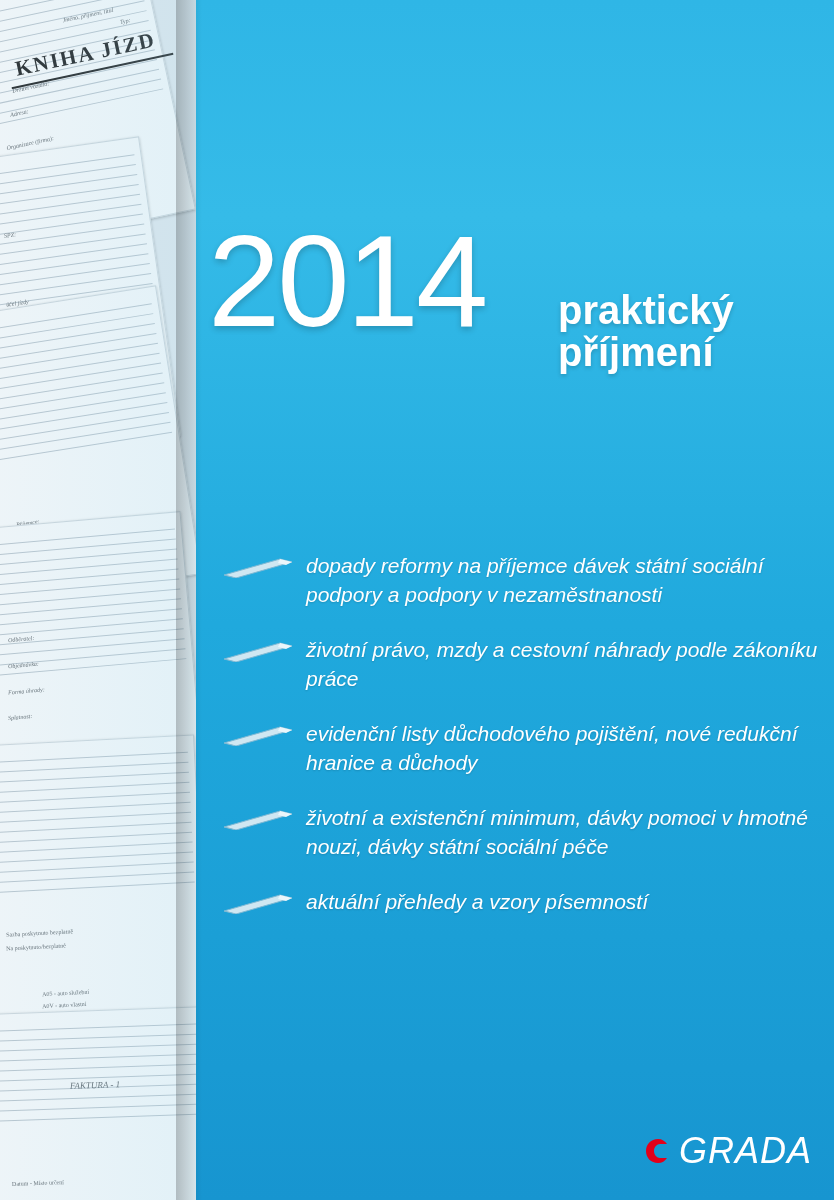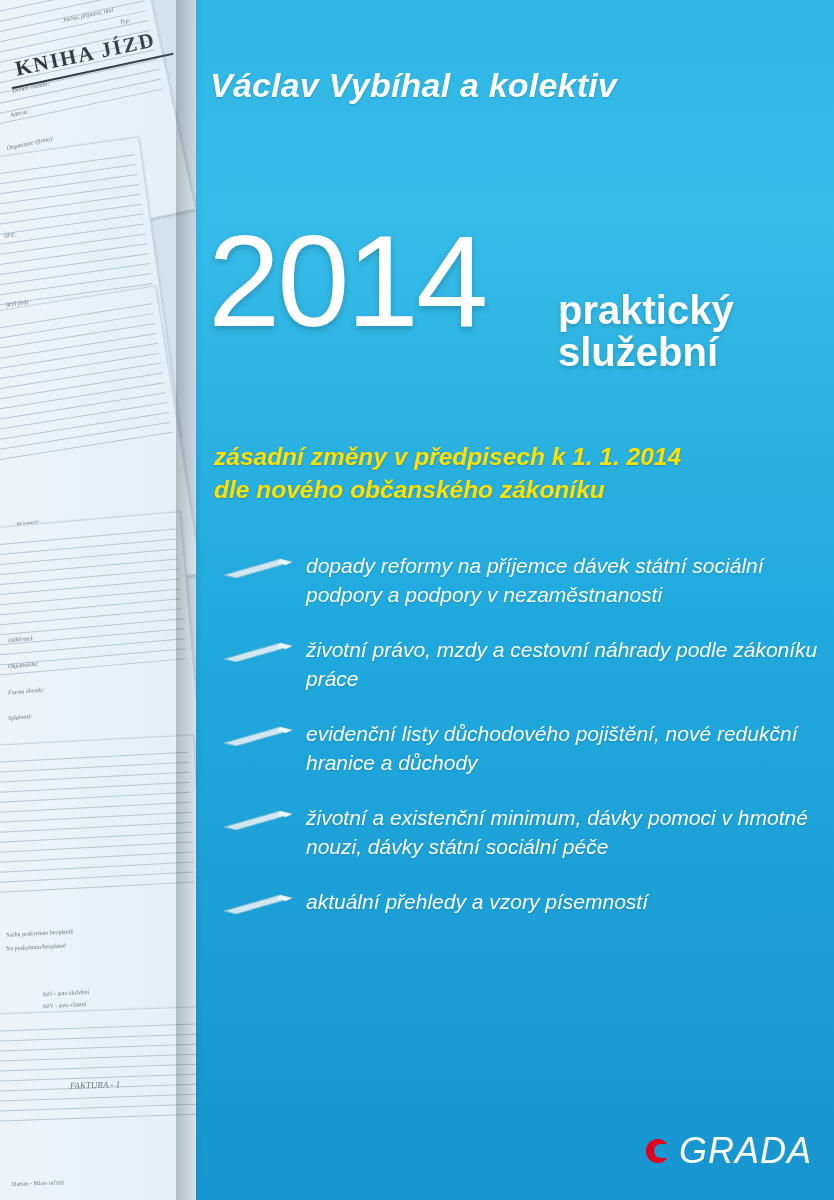--- a/index.html
+++ b/index.html
@@ -379,32 +379,27 @@
     </div>
     <div class="micro it" style="left:70px; top:1080px; font-size:9px; transform:rotate(-2deg);">FAKTURA - 1</div>
     <div class="micro" style="left:12px; top:1180px; transform:rotate(-2deg);">Datum - Místo určení</div>
 
     <div class="strip-overlay"></div>
   </div>
   <div class="strip-shadow"></div>
 
   <div class="content">
 
-    <div class="author">Václav Vybíhal a kolektiv</div>
     <div class="year">2014</div>
 
     <div class="subtitle">
       <span>praktický</span>
-      <span>služební</span>
-    </div>
-
-    <div class="highlight">
-      <span>zásadní změny v předpisech k 1. 1. 2014</span>
-      <span>dle nového občanského zákoníku</span>
-    </div>
+      <span>příjmení</span>
+    </div>
+
 
     <div class="bullets">
 
       <div class="bullet">
         <svg class="pen" viewBox="0 0 74 22">
           <polygon points="2,19 58,3 70,6 14,22" fill="#cfe7f2" stroke="#7fb9d4" stroke-width="1"></polygon>
           <polygon points="58,3 70,6 64,9 56,7" fill="#eaf6fb"></polygon>
           <polygon points="2,19 8,20 14,22" fill="#8cb9cc"></polygon>
         </svg>
         <span>dopady reformy na příjemce dávek státní sociální podpory a podpory v nezaměstnanosti</span>

